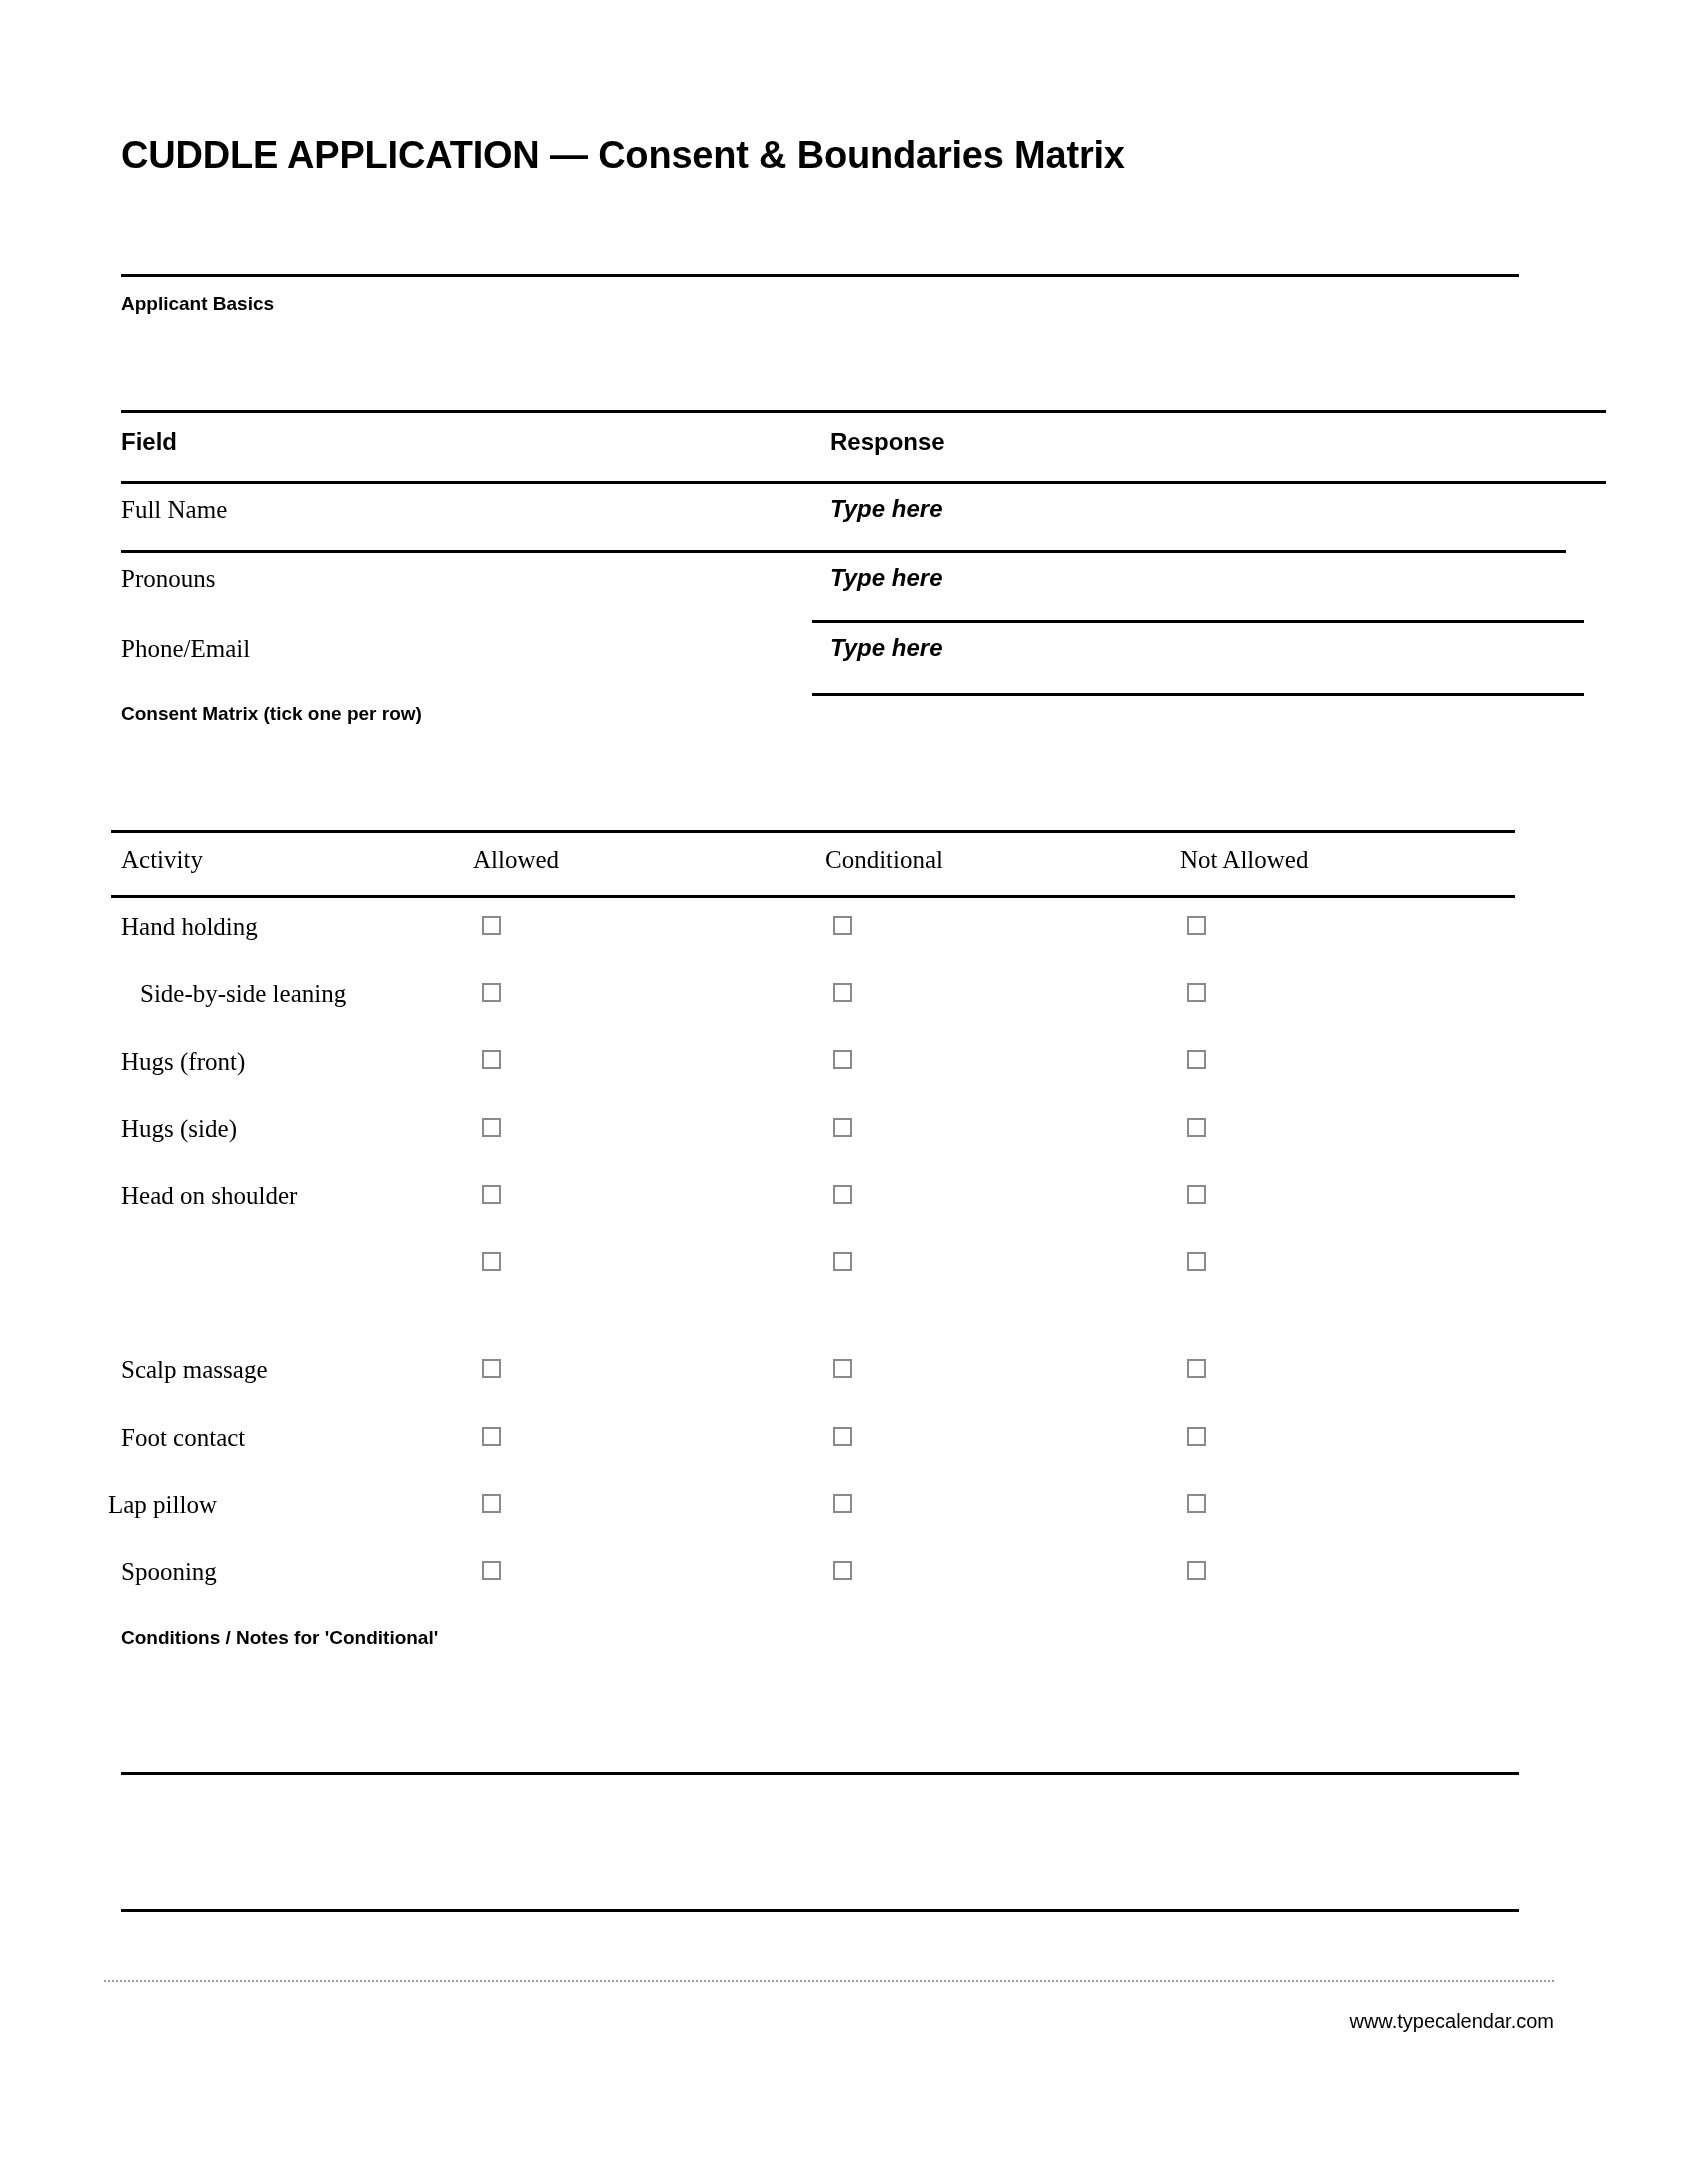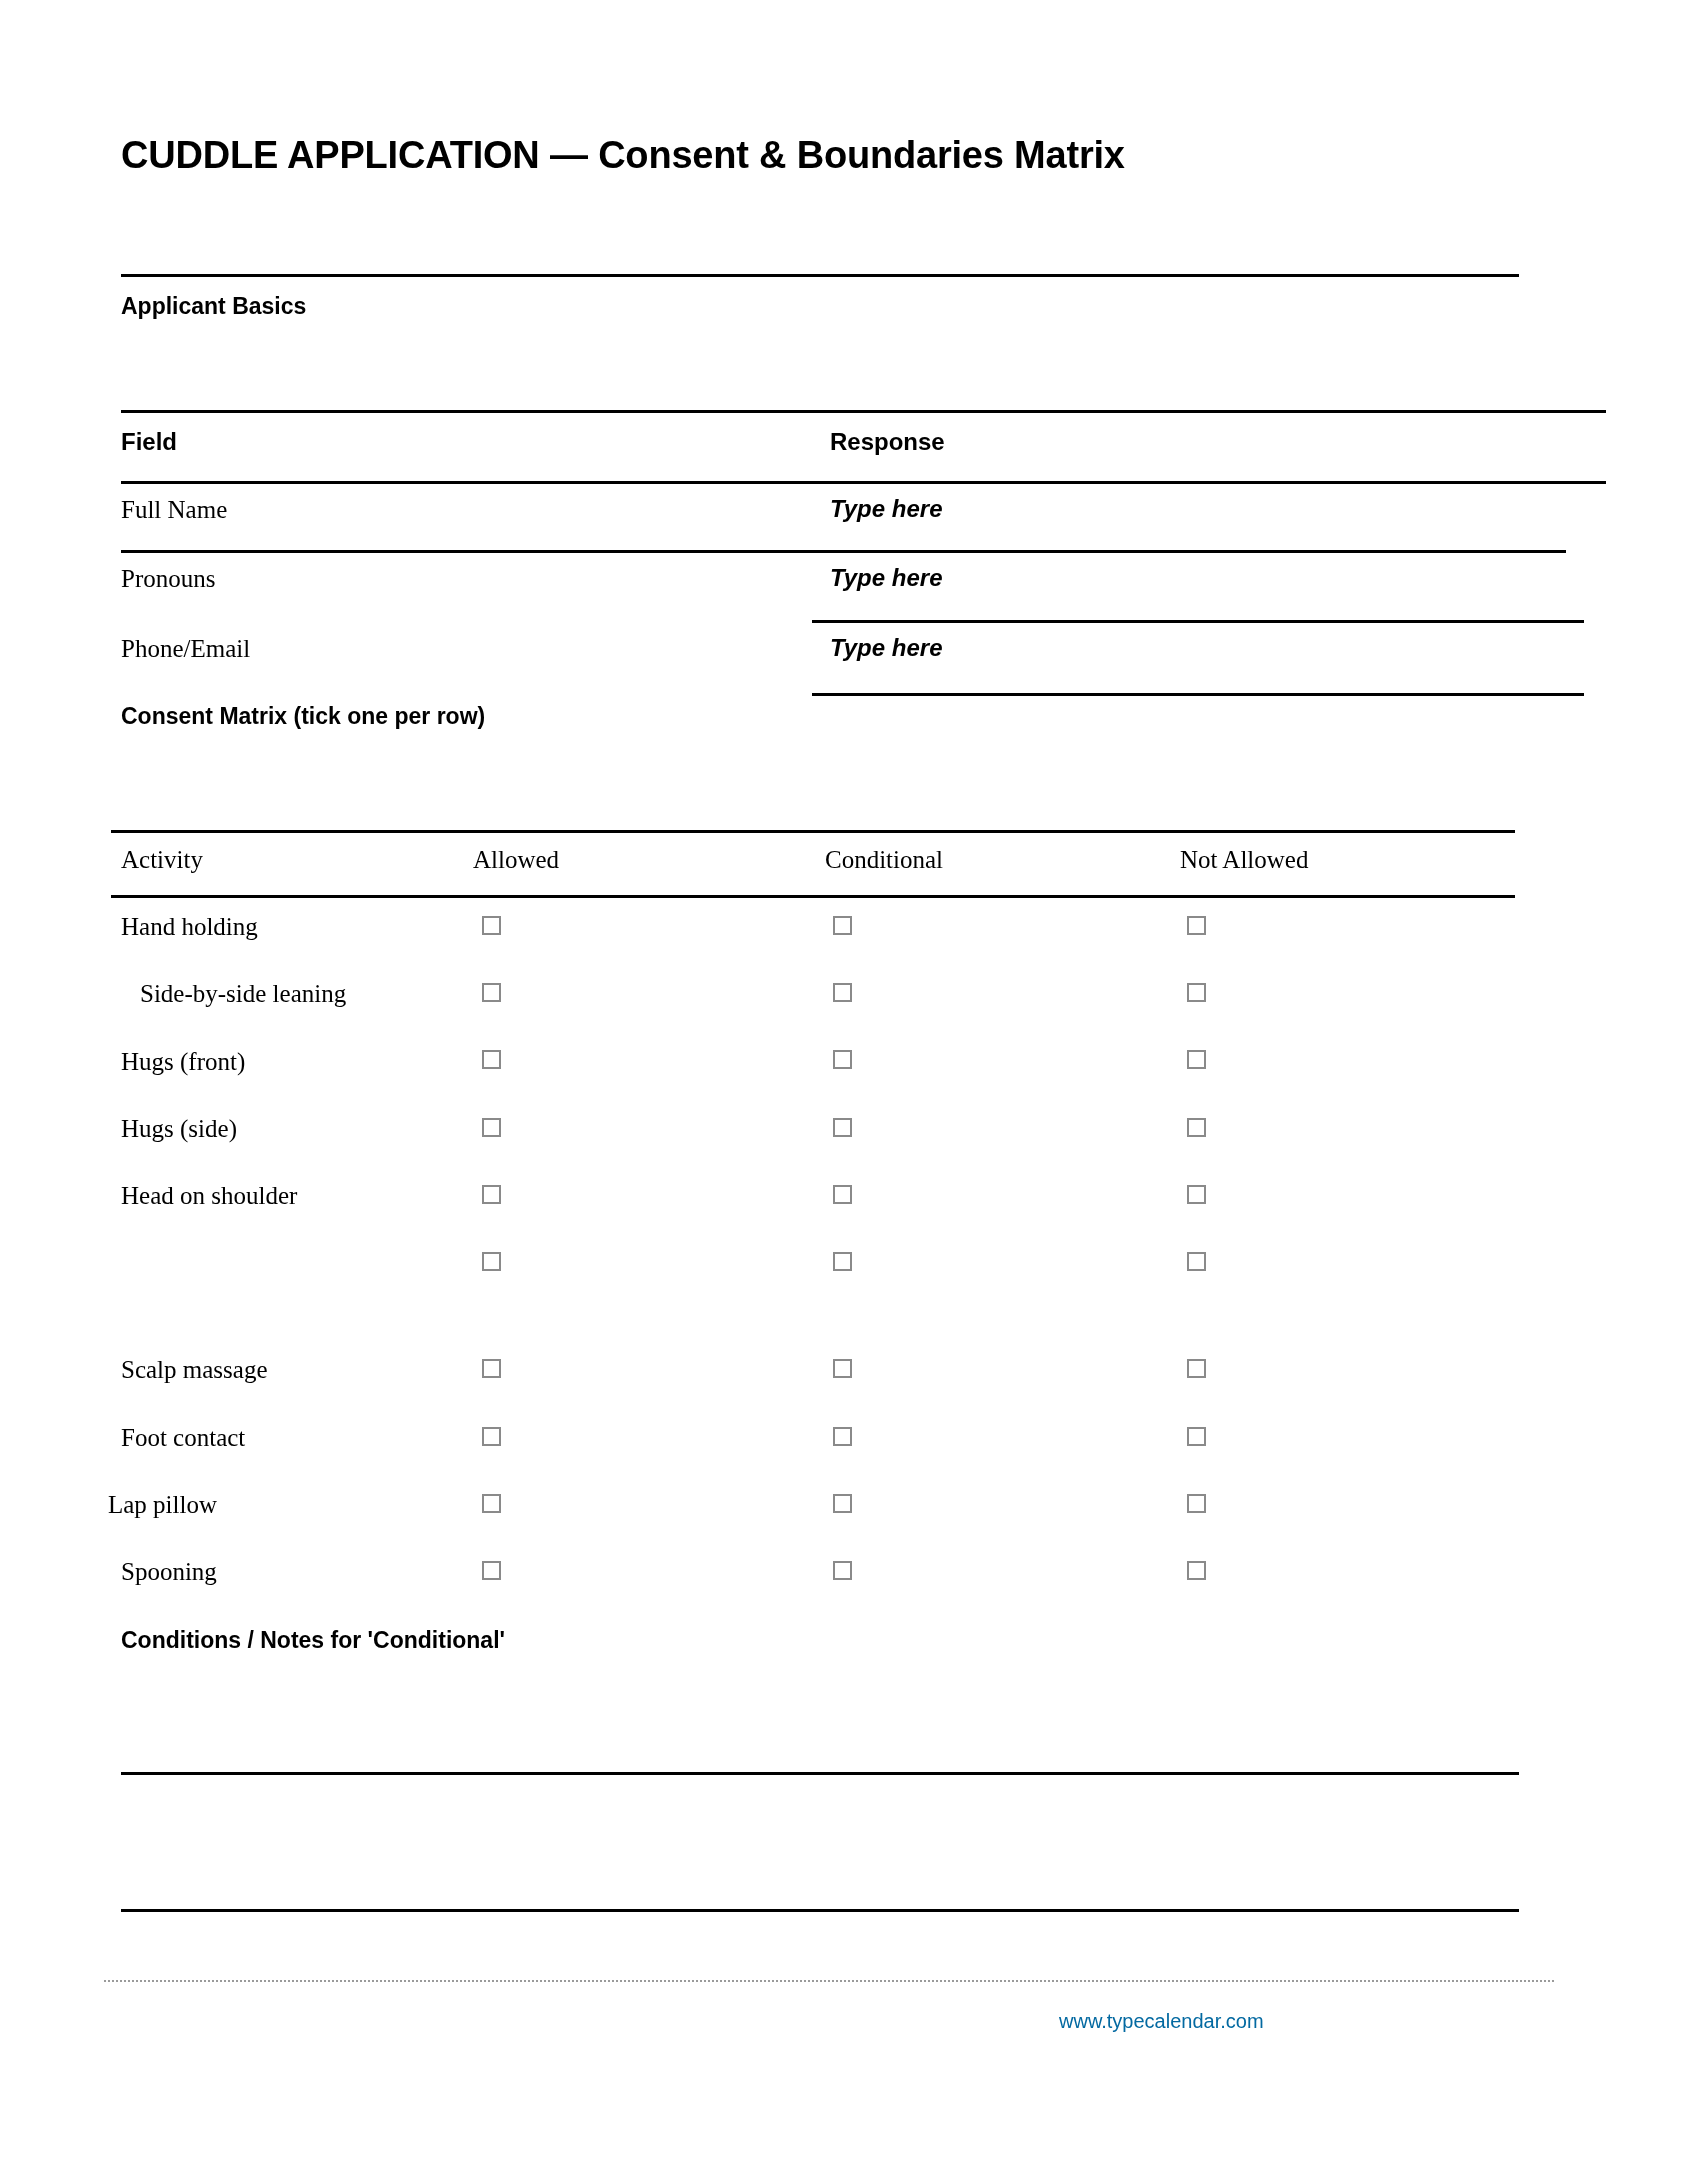--- a/index.html
+++ b/index.html
@@ -41,21 +41,21 @@
     position: absolute;
     background: #000000;
     height: 3px;
   }
 
   
   .section-heading {
     position: absolute;
     font-family: "Liberation Sans", "DejaVu Sans", sans-serif;
     font-weight: bold;
-    font-size: 23px;
+    font-size: 19px;
     white-space: nowrap;
     color: #000;
   }
 
   
   .col-head {
     position: absolute;
     font-family: "Liberation Sans", "DejaVu Sans", sans-serif;
     font-weight: bold;
     font-size: 24px;
@@ -102,23 +102,23 @@
   
   .dotted-rule {
     position: absolute;
     height: 0;
     border-top: 2px dotted #9a9a9a;
   }
   .footer-url {
     position: absolute;
     font-family: "Liberation Sans", "DejaVu Sans", sans-serif;
     font-size: 20px;
-    color: #0369a1;
-    white-space: nowrap;
-    text-align: left;
+    color: #000000;
+    white-space: nowrap;
+    text-align: right;
   }
 </style>
 </head>
 <body>
 
 <div class="page">
 
   <div class="doc-title">CUDDLE APPLICATION — Consent &amp; Boundaries Matrix</div>
 
   <div class="rule" style="left:121px; top:274px; width:1398px;"></div>

